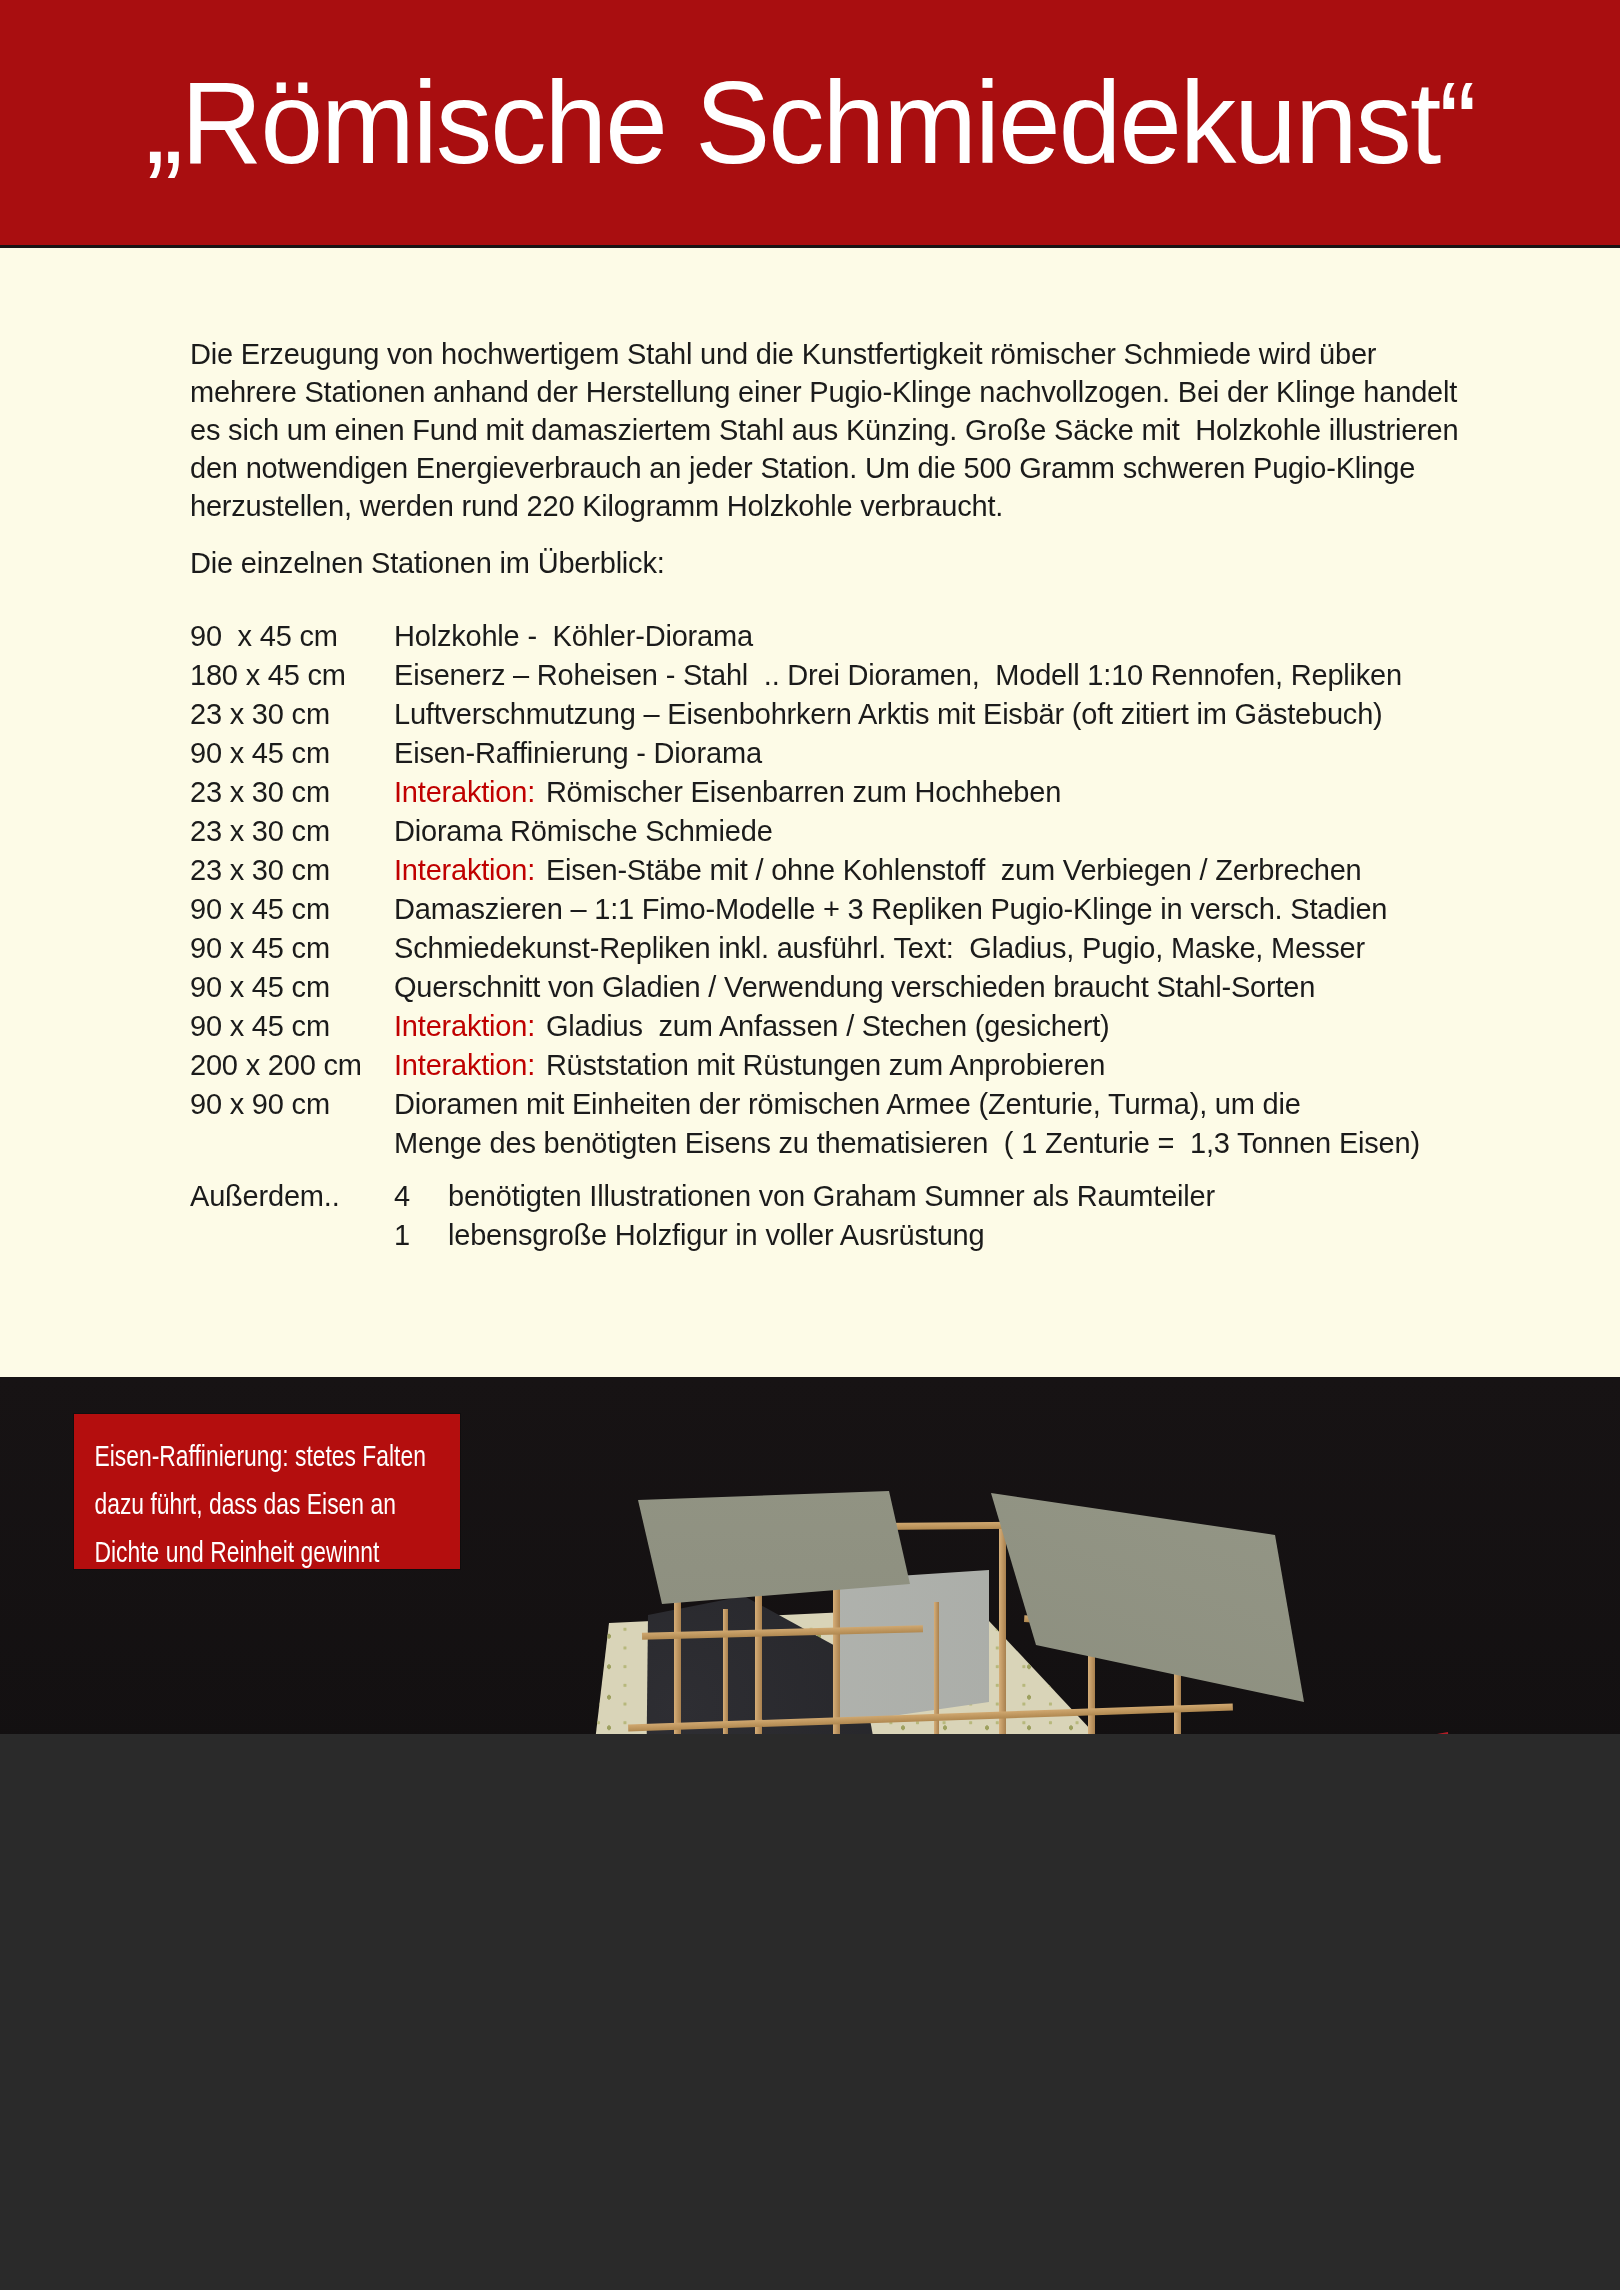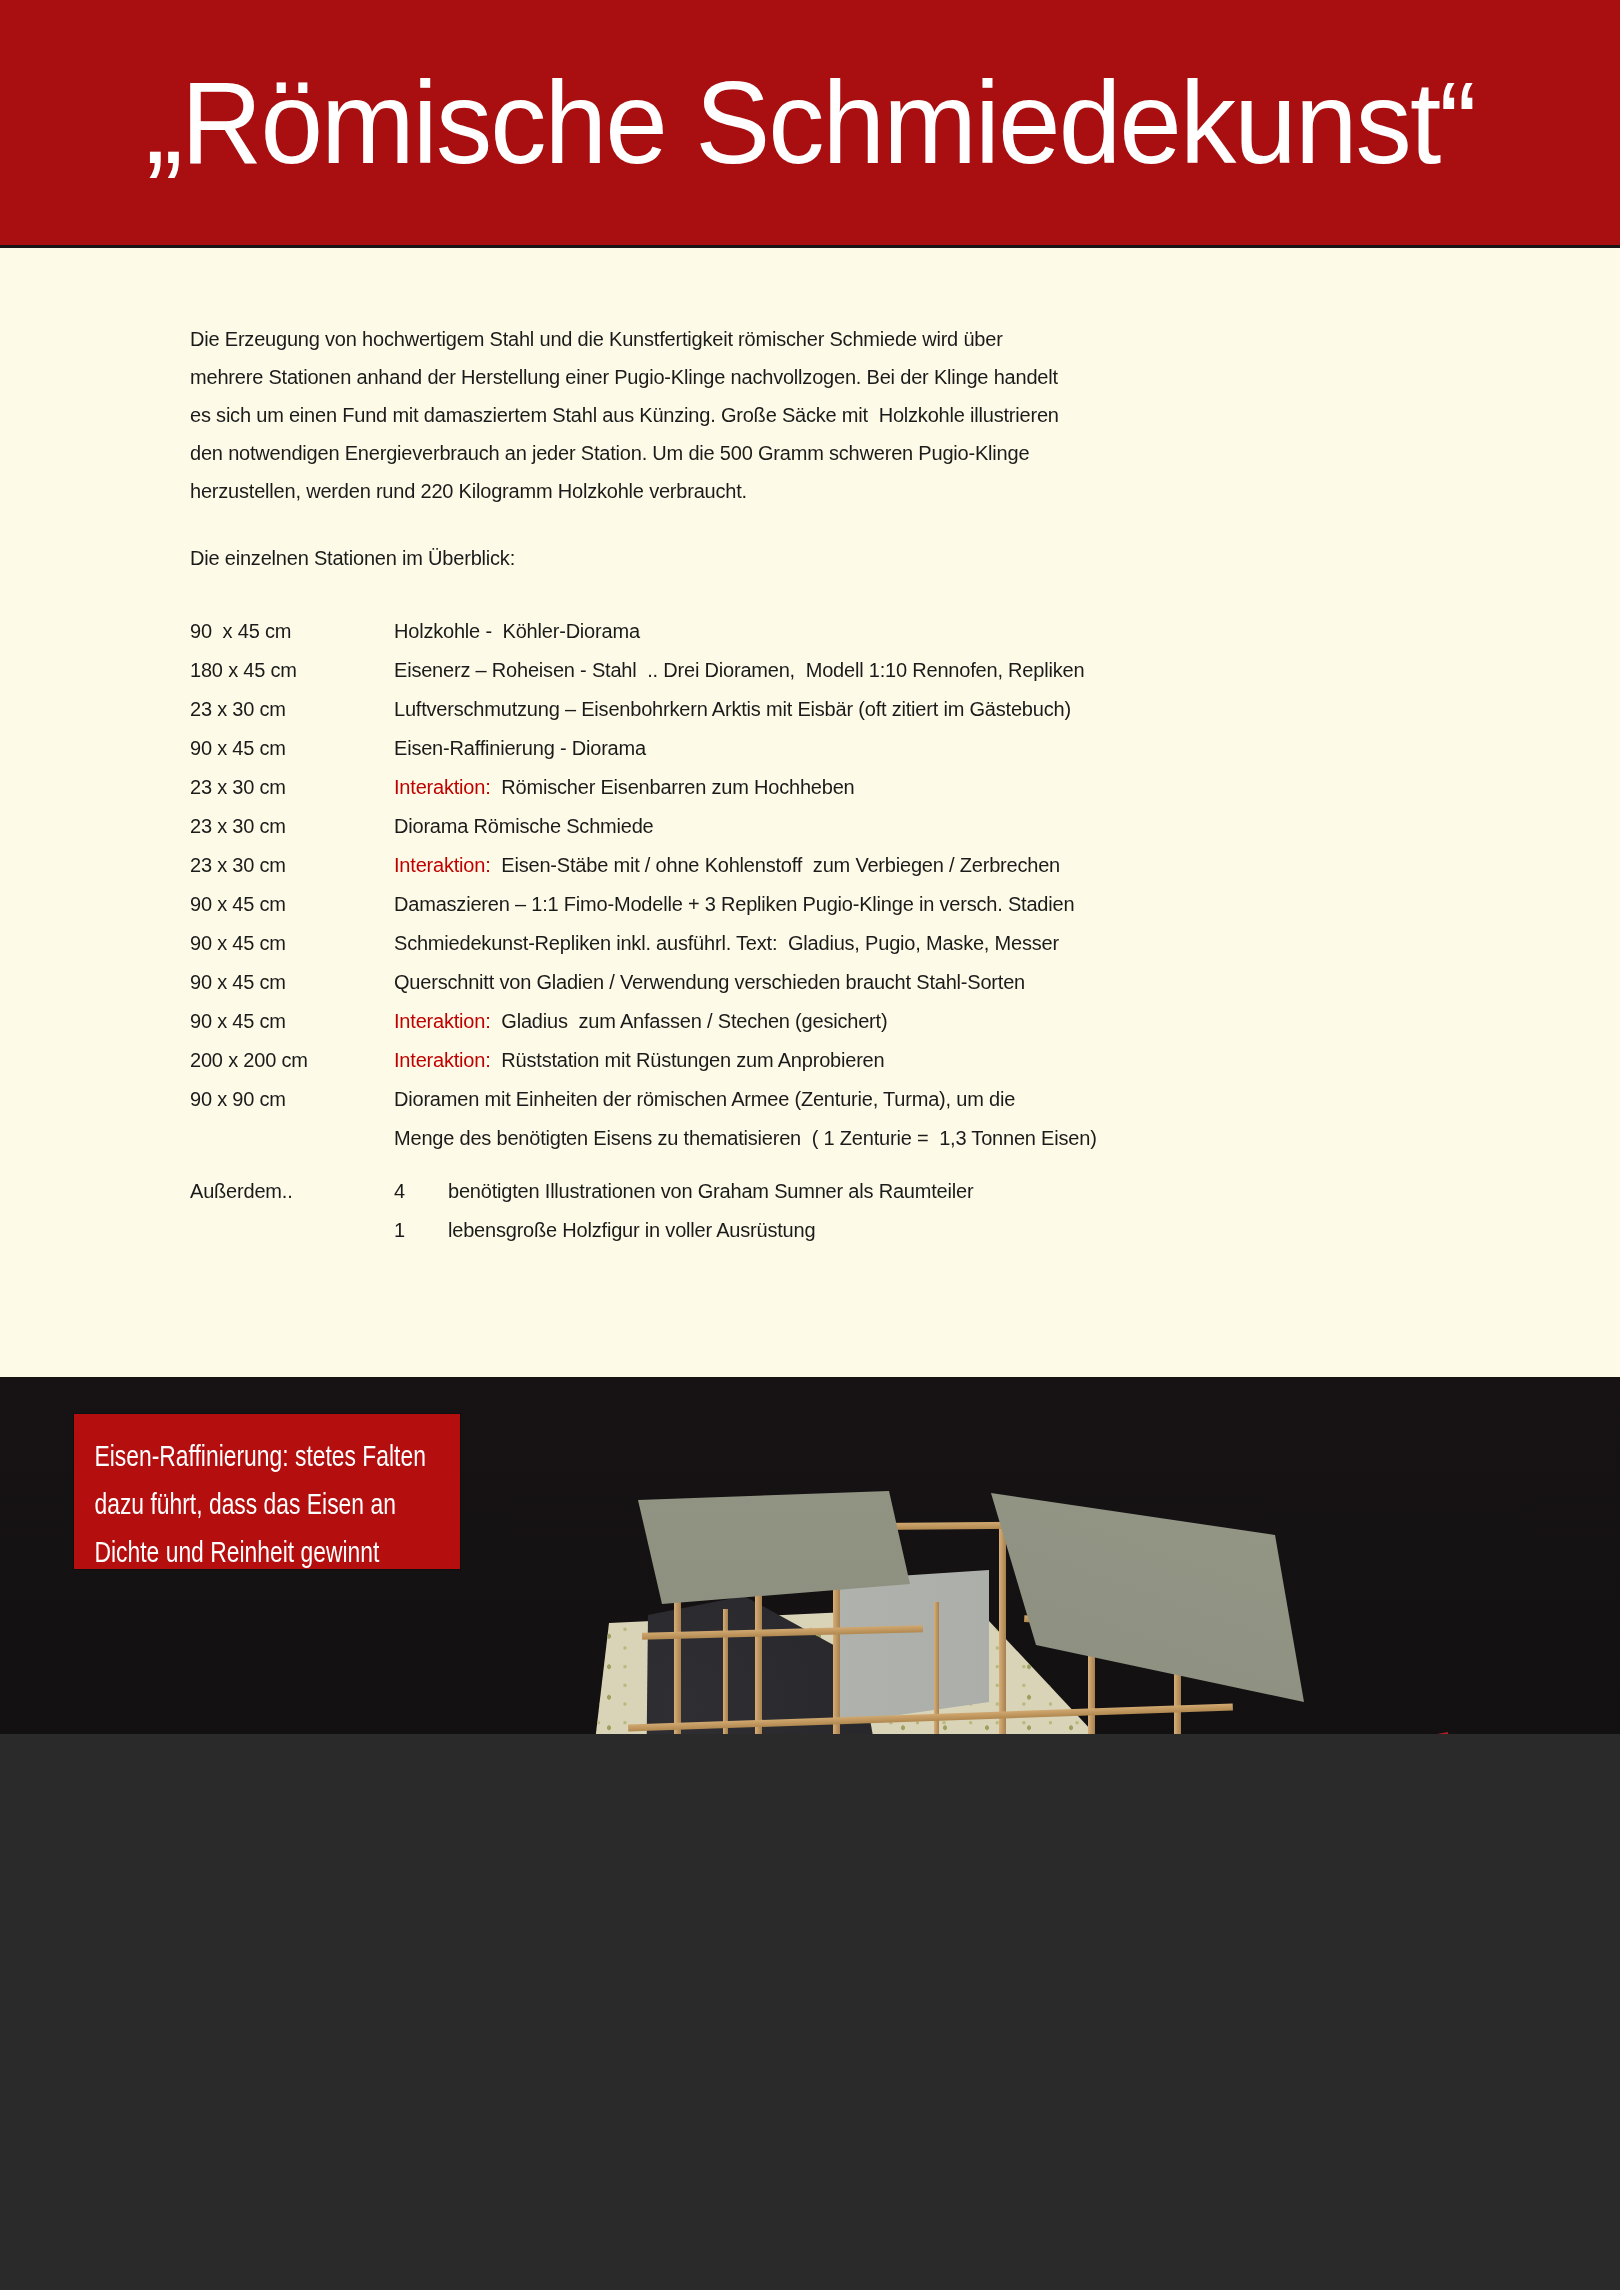--- a/index.html
+++ b/index.html
@@ -5,23 +5,23 @@
   html,body{margin:0;padding:0;background:#2a2a2a}
   .page{position:relative;width:1620px;height:1734px;background:#fdfbe7;overflow:hidden;
         font-family:"Liberation Sans",sans-serif;color:#1b1b1b}
 
   
   .header{position:absolute;left:0;top:0;width:100%;height:245px;background:#a90e10;
           border-bottom:3.9px solid #181314;display:flex;align-items:center;justify-content:center}
   .title{color:#ffffff;font-size:116px;letter-spacing:-2px;white-space:pre;transform:scaleX(.97)}
 
   
-  .doc{position:absolute;left:190px;top:320px;width:1340px;font-size:20px;line-height:38px;letter-spacing:-0.2px}
+  .doc{position:absolute;left:190px;top:335px;width:1340px;font-size:29px;line-height:38px;letter-spacing:-0.2px}
   .intro-line{white-space:pre-wrap}
-  .heading{margin-top:29px;white-space:pre-wrap}
+  .heading{margin-top:19px;white-space:pre-wrap}
   .stations{margin-top:35px}
   .srow{display:flex;line-height:39px}
   .dim{flex:0 0 204px;white-space:pre-wrap}
   .prefix{color:#c00000;white-space:pre-wrap}
   .prefix:not(:empty){margin-right:10.8px}
   .desc{white-space:pre-wrap}
   .extra{margin-top:13.8px}
   .num{display:inline-block;width:54px}
 
   

